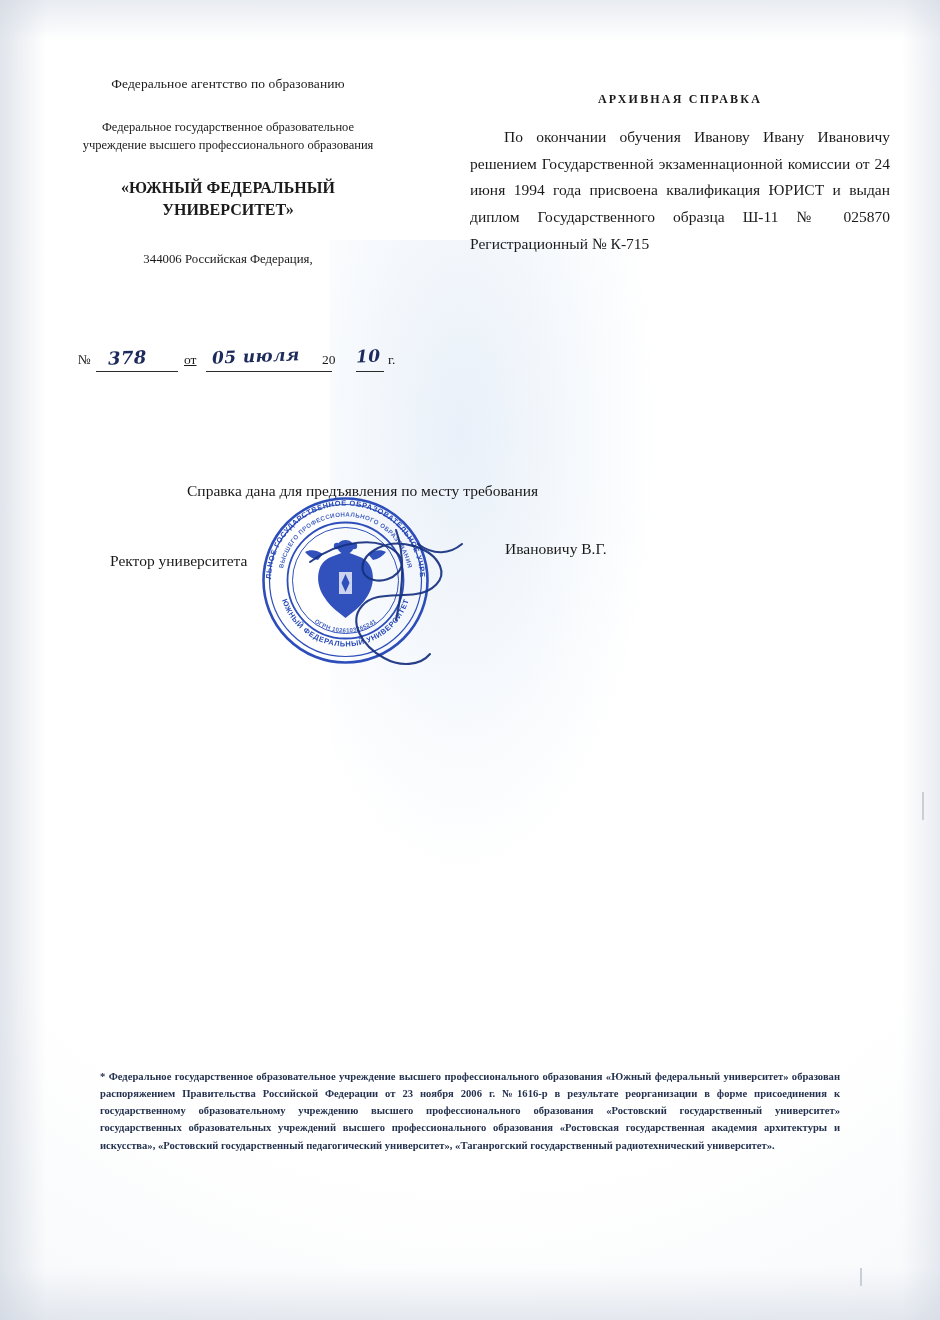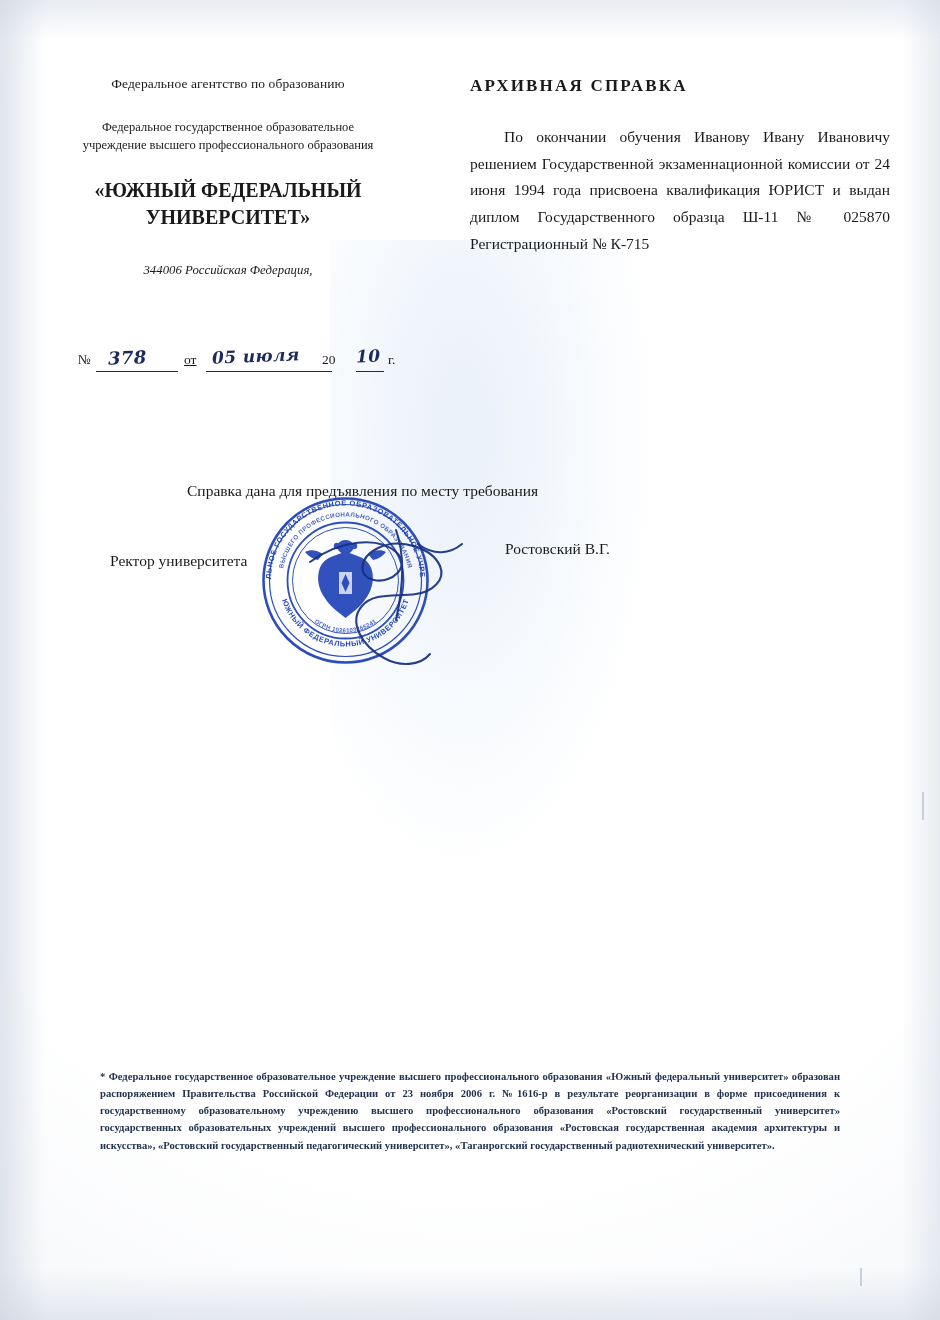--- a/index.html
+++ b/index.html
@@ -71,30 +71,29 @@
     font-size: 13.5px;
     letter-spacing: 0.1px;
     margin-bottom: 26px;
   }
   .institution {
     font-size: 12.5px;
     line-height: 1.45;
     margin-bottom: 22px;
   }
   .uni-name {
-    font-size: 20px;
+    font-size: 16px;
     font-weight: bold;
     line-height: 1.35;
     margin-bottom: 30px;
     margin-top: 23px;
   }
   .address {
     font-size: 12.8px;
     line-height: 1.5;
-    font-style: italic;
   }
 
   
   .numline {
     position: absolute;
     left: 78px;
     top: 348px;
     width: 300px;
     font-size: 13.5px;
     height: 26px;
@@ -113,24 +112,24 @@
     font-weight: bold;
     color: #1d2a5c;
     letter-spacing: 0.4px;
     transform: rotate(-2.2deg);
   }
 
   
   .doc-title {
     position: absolute;
     left: 470px;
-    top: 76px;
+    top: 92px;
     width: 420px;
-    text-align: left;
-    font-size: 17px;
+    text-align: center;
+    font-size: 12px;
     font-weight: bold;
     letter-spacing: 2.2px;
   }
   .body-text {
     position: absolute;
     left: 470px;
     top: 124px;
     width: 420px;
     font-size: 15.5px;
     line-height: 1.72;
@@ -230,21 +229,21 @@
   <div class="doc-title">АРХИВНАЯ СПРАВКА</div>
 
   <div class="body-text">
     <p>По окончании обучения Иванову Ивану Ивановичу решением Государственной экзаменнационной комиссии от 24 июня 1994 года присвоена квалификация ЮРИСТ и выдан диплом Государственного образца Ш-11 № 025870 Регистрационный № К-715</p>
   </div>
 
   <div class="statement">Справка дана для предъявления по месту требования</div>
 
   <div class="signline">
     <span class="role">Ректор университета</span>
-    <span class="who">Ростовский В.Г.</span>
+    <span class="who">Ивановичу В.Г.</span>
   </div>
 
   <div class="stamp">
     <svg viewBox="0 0 185 185" width="185" height="185" aria-hidden="true">
       <defs>
         <path id="arcTop" d="M 18,92 A 74,74 0 0 1 167,92" fill="none"></path>
         <path id="arcBottom" d="M 26,92 A 66,66 0 0 0 159,92" fill="none"></path>
         <path id="arcTop2" d="M 29,92 A 63,63 0 0 1 156,92" fill="none"></path>
         <path id="arcBottom2" d="M 40,92 A 52,52 0 0 0 145,92" fill="none"></path>
       </defs>

